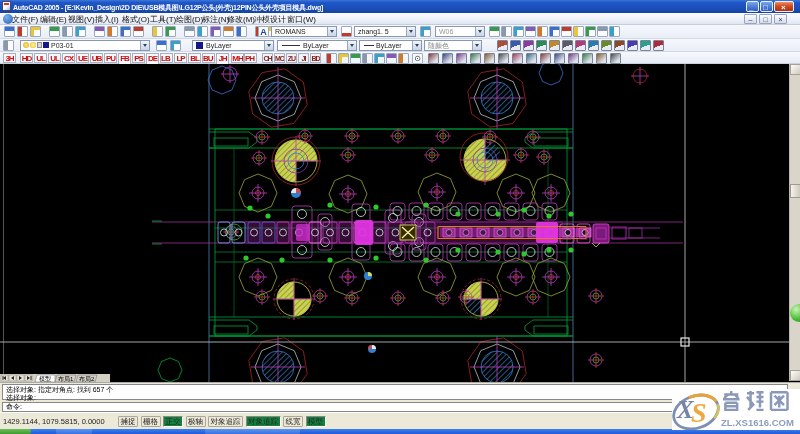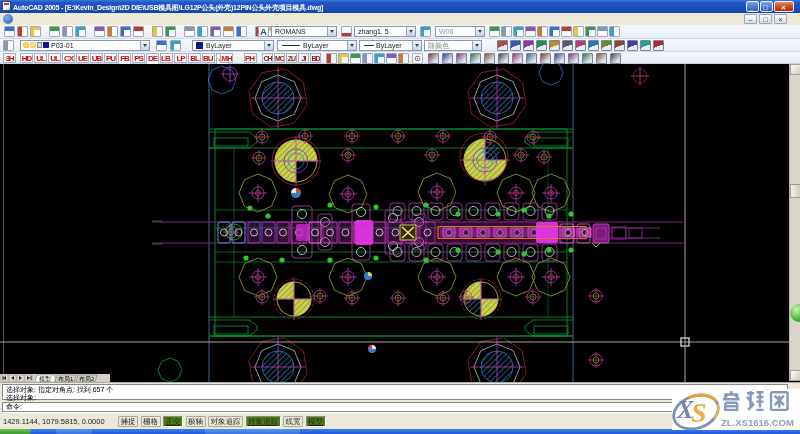--- a/index.html
+++ b/index.html
@@ -28,21 +28,21 @@
 #canvas{left:0;top:64px;width:800px;height:318px;background:#000;}
 #vsb{left:789px;top:64px;width:11px;height:317px;background:#dad5cb;border-left:1px solid #bdb8ad;}
 .sbtn{position:absolute;left:0;width:11px;height:11px;background:linear-gradient(135deg,#fdfdfb,#cfcabe);border:1px solid #a8a296;}
 #vthumb{position:absolute;left:0;top:120px;width:11px;height:14px;background:linear-gradient(90deg,#f4f2ec,#cfcabe);border:1px solid #a09a8e;}
 #tabs{left:0;top:374px;width:110px;height:8px;background:#d8d4c8;font-size:6px;}
 #cmd{left:0;top:382px;width:800px;height:30px;background:#ece9d8;border-top:1px solid #aaa;}
 #cmdtxt{position:absolute;left:2px;top:1px;width:786px;height:16px;background:#fff;border:1px solid #888;color:#000;font-size:7px;line-height:7.5px;padding:1px 0 0 3px;}
 #cmdin{position:absolute;left:2px;top:19px;width:786px;height:10px;background:#fff;border:1px solid #888;color:#000;font-size:7px;line-height:8px;padding-left:3px;}
 #status{left:0;top:412px;width:800px;height:17px;background:#ece9d8;border-top:1px solid #fff;font-size:7.5px;color:#222;}
 .sbn{position:absolute;top:3px;height:11px;border:1px solid #aca899;border-radius:1px;padding:0 1px;line-height:10px;background:#ece9d8;}
-.sbdn{border-color:#888 #fff #fff #888;background:#4d7c0f;text-decoration:underline;}
+.sbdn{border-color:#888 #fff #fff #888;background:#15803d;}
 #task{left:0;top:429px;width:800px;height:5px;background:linear-gradient(180deg,#3a81f2,#2159d6);}
 #start{position:absolute;left:0;top:0;width:31px;height:5px;background:linear-gradient(180deg,#6fbf5a,#3d9a2e);border-radius:0 2px 2px 0;}
 .tkb{position:absolute;top:0;height:5px;background:linear-gradient(180deg,#5a95f5,#3a71e0);border-radius:1px;}
 #wm{left:672px;top:389px;width:128px;height:41px;background:#fff;}
 </style></head>
 <body>
 <div id="app">
   <div class="abs" id="title">
     <div class="abs" id="tico">
         <div></div>
@@ -50,20 +50,33 @@
     <div class="txt">AutoCAD 2005 - [E:\Kevin_Design\2D DIE\USB模具图\LG12P公头(外壳)12PIN公头外壳项目模具.dwg]</div>
   </div>
   <div class="wbtn" id="bmin">
       <span>_</span>
     </div>
   <div class="wbtn" id="bmax">
       <span>□</span>
     </div>
   <div class="wbtn" id="bcls">
       <span style="left:6px">×</span>
+    </div>
+  <div class="abs" id="menu">
+      <span class="mi" style="left:12px">文件(F)</span>
+      <span class="mi" style="left:40px">编辑(E)</span>
+      <span class="mi" style="left:68px">视图(V)</span>
+      <span class="mi" style="left:95px">插入(I)</span>
+      <span class="mi" style="left:122px">格式(O)</span>
+      <span class="mi" style="left:150px">工具(T)</span>
+      <span class="mi" style="left:176px">绘图(D)</span>
+      <span class="mi" style="left:202px">标注(N)</span>
+      <span class="mi" style="left:227px">修改(M)</span>
+      <span class="mi" style="left:254px">冲模设计</span>
+      <span class="mi" style="left:287px">窗口(W)</span>
     </div>
   <div class="abs" id="mico"></div>
   <div class="mdib" style="left:744px">–</div>
   <div class="mdib" style="left:759px">□</div>
   <div class="mdib" style="left:774px">×</div>
   <div class="abs" id="tb1">
       <div class="ic" style="left:4px;top:1px;background:#fdfdfd;border:1px solid #9aa8bf;box-shadow:inset 0 4px #3a6fd0"></div>
       <div class="ic" style="left:17px;top:1px;background:#fdfdfd;border:1px solid #9aa8bf;box-shadow:inset 4px 0 #c23a2a"></div>
       <div class="ic" style="left:30px;top:1px;background:#fdfdfd;border:1px solid #9aa8bf;box-shadow:inset 3px 3px #e8c53a"></div>
       <div class="ic" style="left:49px;top:1px;background:#fdfdfd;border:1px solid #9aa8bf;box-shadow:inset 0 4px #3a9a4a"></div>
@@ -135,21 +148,21 @@
       <div style="position:absolute;left:90px;top:1px;width:13px;height:10px;background:#f6f7fa;border:1px solid #a8b0c0;color:#cc1111;font-size:8px;font-weight:bold;text-align:center;line-height:9px;letter-spacing:-1px;overflow:hidden">UB</div>
       <div style="position:absolute;left:104px;top:1px;width:13px;height:10px;background:#f6f7fa;border:1px solid #a8b0c0;color:#cc1111;font-size:8px;font-weight:bold;text-align:center;line-height:9px;letter-spacing:-1px;overflow:hidden">PU</div>
       <div style="position:absolute;left:118px;top:1px;width:13px;height:20px;background:#f6f7fa;border:1px solid #a8b0c0;color:#cc1111;font-size:8px;font-weight:bold;text-align:center;line-height:9px;letter-spacing:-1px;overflow:hidden">FB</div>
       <div style="position:absolute;left:132px;top:1px;width:13px;height:10px;background:#f6f7fa;border:1px solid #a8b0c0;color:#cc1111;font-size:8px;font-weight:bold;text-align:center;line-height:9px;letter-spacing:-1px;overflow:hidden">PS</div>
       <div style="position:absolute;left:146px;top:1px;width:13px;height:28px;background:#f6f7fa;border:1px solid #a8b0c0;color:#cc1111;font-size:8px;font-weight:bold;text-align:center;line-height:9px;letter-spacing:-1px;overflow:hidden">DE</div>
       <div style="position:absolute;left:160px;top:1px;width:13px;height:10px;background:#f6f7fa;border:1px solid #a8b0c0;color:#cc1111;font-size:8px;font-weight:bold;line-height:9px;letter-spacing:-1px;overflow:hidden">LB</div>
       <div style="position:absolute;left:174px;top:1px;width:13px;height:10px;background:#f6f7fa;border:1px solid #a8b0c0;color:#cc1111;font-size:8px;font-weight:bold;text-align:center;line-height:9px;letter-spacing:-1px;overflow:hidden">LP</div>
       <div style="position:absolute;left:188px;top:1px;width:13px;height:10px;background:#f6f7fa;border:1px solid #a8b0c0;color:#cc1111;font-size:8px;font-weight:bold;text-align:center;line-height:9px;letter-spacing:-1px;overflow:hidden">BL</div>
       <div style="position:absolute;left:202px;top:1px;width:13px;height:10px;background:#f6f7fa;border:1px solid #a8b0c0;color:#cc1111;font-size:8px;font-weight:bold;text-align:left;line-height:9px;letter-spacing:-1px;overflow:hidden">BU</div>
       <div style="position:absolute;left:216px;top:1px;width:13px;height:28px;background:#f6f7fa;border:1px solid #a8b0c0;color:#cc1111;font-size:8px;font-weight:bold;text-align:center;line-height:9px;letter-spacing:-1px;overflow:hidden">JH</div>
-      <div style="position:absolute;left:220px;top:1px;width:13px;height:10px;background:#f6f7fa;border:1px solid #a8b0c0;color:#cc1111;font-size:8px;font-weight:bold;text-align:center;line-height:9px;letter-spacing:-1px;overflow:hidden">MH</div>
+      <div style="position:absolute;left:231px;top:1px;width:13px;height:10px;background:#f6f7fa;border:1px solid #a8b0c0;color:#cc1111;font-size:8px;font-weight:bold;text-align:center;line-height:9px;letter-spacing:-1px;overflow:hidden">MH</div>
       <div style="position:absolute;left:244px;top:1px;width:13px;height:10px;background:#f6f7fa;border:1px solid #a8b0c0;color:#cc1111;font-size:8px;font-weight:bold;line-height:9px;letter-spacing:-1px;overflow:hidden">PH</div>
       <div style="position:absolute;left:262px;top:1px;width:11px;height:10px;background:#f0f2f6;border:1px solid #a8b0c0;color:#8a2222;font-size:7px;font-weight:bold;text-align:center;line-height:9px;letter-spacing:-1px;overflow:hidden">CH</div>
       <div style="position:absolute;left:274px;top:1px;width:11px;height:10px;background:#f0f2f6;border:1px solid #a8b0c0;color:#8a2222;font-size:7px;font-weight:bold;text-align:center;line-height:9px;letter-spacing:-1px;overflow:hidden">MO</div>
       <div style="position:absolute;left:286px;top:1px;width:11px;height:10px;background:#f0f2f6;border:1px solid #a8b0c0;color:#8a2222;font-size:7px;font-weight:bold;text-align:center;line-height:9px;letter-spacing:-1px;overflow:hidden">ZU</div>
       <div style="position:absolute;left:298px;top:1px;width:11px;height:10px;background:#f0f2f6;border:1px solid #a8b0c0;color:#8a2222;font-size:7px;font-weight:bold;text-align:center;line-height:9px;letter-spacing:-1px;overflow:hidden">JI</div>
       <div style="position:absolute;left:310px;top:1px;width:11px;height:10px;background:#f0f2f6;border:1px solid #a8b0c0;color:#8a2222;font-size:7px;font-weight:bold;text-align:center;line-height:9px;letter-spacing:-1px;overflow:hidden">BD</div>
       <div class="ic" style="left:326px;top:1px;background:#f2f5fa;border:1px solid #9aa8bf;box-shadow:inset 4px 0 #c23a2a"></div>
       <div class="ic" style="left:338px;top:1px;background:#f2f5fa;border:1px solid #9aa8bf;box-shadow:inset 3px 3px #e8c53a"></div>
       <div class="ic" style="left:350px;top:1px;background:#f2f5fa;border:1px solid #9aa8bf;box-shadow:inset 0 4px #3a9a4a"></div>
       <div class="ic" style="left:362px;top:1px;background:#f2f5fa;border:1px solid #9aa8bf;box-shadow:inset 4px 0 #8a98ae"></div>

